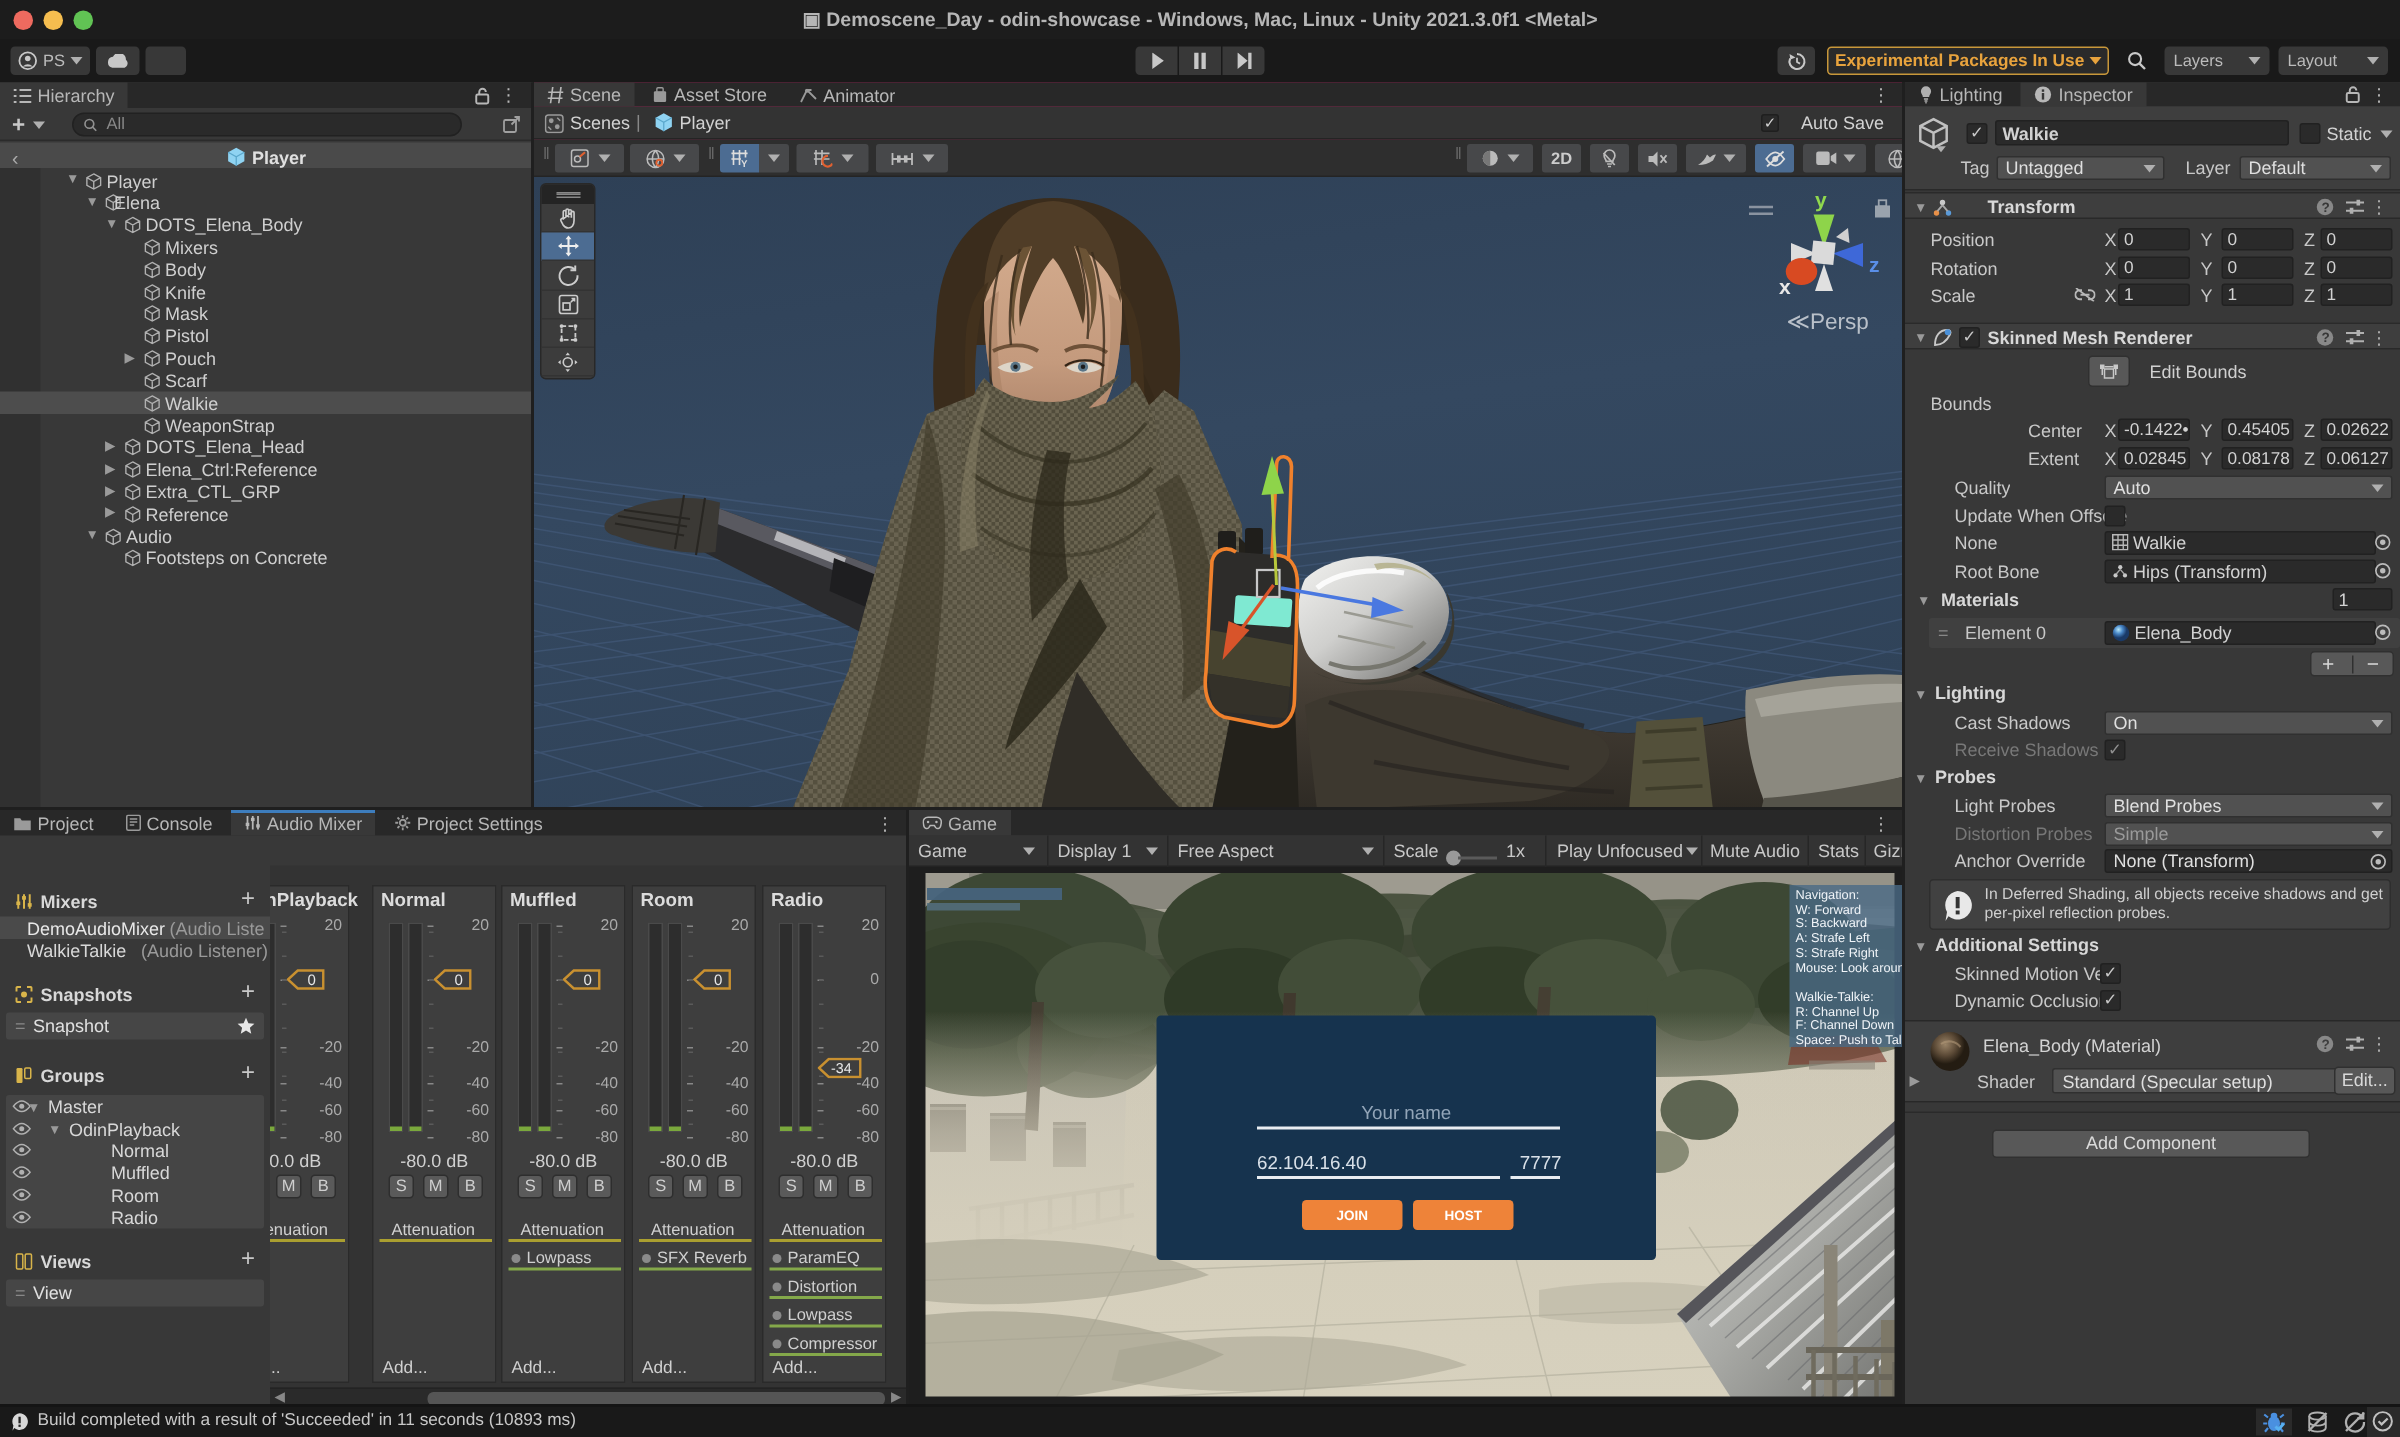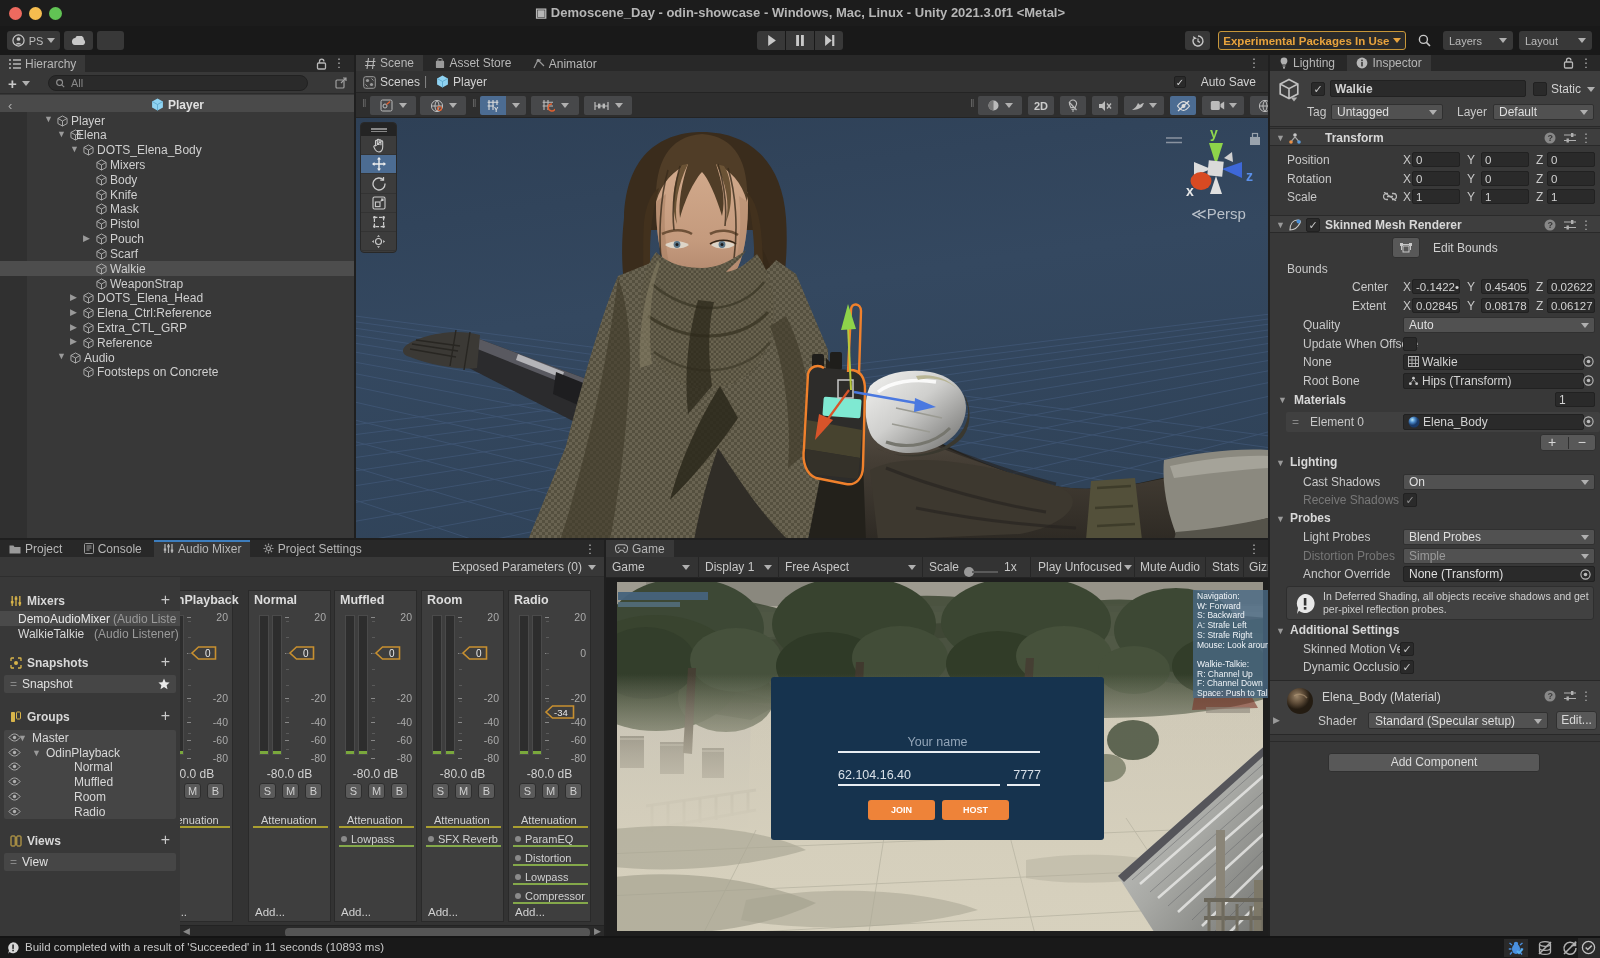--- a/index.html
+++ b/index.html
@@ -884,21 +884,21 @@
         <text x="3.6" y="9" font-size="9" fill="#3e3e3e" font-weight="bold">?</text>
       </svg>
  <svg class="abs" style="right:24px; top:10px;" width="12" height="10" viewBox="0 0 12 10">
         <path d="M0 2 h12 M0 7.5 h12" stroke="#b0b0b0" stroke-width="1.2"></path>
         <rect x="7" y="0" width="2.4" height="4" fill="#b0b0b0"></rect>
         <rect x="2.5" y="5.5" width="2.4" height="4" fill="#b0b0b0"></rect>
       </svg>
  <div class="abs" style="right:8px; top:8px; color:#b0b0b0;">⋮</div>
  <span class="abs tri9" style="left:3px; top:34px;">▶</span>
  <span class="abs" style="left:48px; top:33px; color:#c8c8c8;">Shader</span>
- <div class="abs drop" style="left:98px; top:31px; width:180px; height:17px; padding:1px 6px;">Standard (Specular setup)<span class="caret abs" style="right:5px; top:6px;"></span></div>
+ <div class="abs drop" style="left:98px; top:31px; width:208px; height:17px; padding:1px 6px;">Standard (Specular setup)<span class="caret abs" style="right:5px; top:6px;"></span></div>
  <div class="abs" style="left:286px; top:30px; width:41px; height:19px; background:#585858; border:1px solid #303030; border-radius:3px; text-align:center; line-height:17px; color:#d8d8d8;">Edit...</div>
 </div>
   <div class="abs" style="left:0; top:686px; width:330px; height:1px; background:#2a2a2a;"></div>
   <div class="abs" style="left:58px; top:698px; width:212px; height:19px; background:#585858; border:1px solid #303030; border-radius:3px; text-align:center; line-height:17px; color:#dadada;">Add Component</div>
 </div>
 
 <div id="audiomixer" class="abs" style="left:0; top:540px; width:604px; height:398px; background:#383838; font-size:12px; overflow:hidden;">
   <div class="tabbar" style="position:relative; height:17px;">
  <div class="tab" style="height:17px;"><svg width="12" height="10" viewBox="0 0 12 10">
           <path d="M0.5 9.5 V1.5 h4 l1 1.5 h6 v6.5 Z" fill="#9a9a9a"></path>
@@ -911,24 +911,20 @@
           <path d="M2 1 V10 M5.5 1 V10 M9 1 V10" stroke="#b7b7b7" stroke-width="1.2"></path>
           <rect x="0.8" y="5.5" width="2.4" height="2.2" fill="#b7b7b7"></rect>
           <rect x="4.3" y="2.2" width="2.4" height="2.2" fill="#b7b7b7"></rect>
           <rect x="7.8" y="6.5" width="2.4" height="2.2" fill="#b7b7b7"></rect>
         </svg>Audio Mixer</div>
  <div class="tab" style="height:17px;"><svg width="11" height="11" viewBox="0 0 11 11">
           <circle cx="5.5" cy="5.5" r="2" fill="none" stroke="#9a9a9a" stroke-width="1.2"></circle>
           <path d="M5.5 0.5 V2.4 M5.5 8.6 V10.5 M0.5 5.5 H2.4 M8.6 5.5 H10.5 M2 2 L3.3 3.3 M7.7 7.7 L9 9 M9 2 L7.7 3.3 M3.3 7.7 L2 9" stroke="#9a9a9a" stroke-width="1.2"></path>
         </svg>Project Settings</div>
  <div class="abs" style="right:8px; top:2px; color:#b7b7b7;">⋮</div>
-</div>
-  <div class="abs" style="left:0; top:17px; width:604px; height:20px; background:#383838; border-bottom:1px solid #2e2e2e;">
- <span class="abs" style="right:22px; top:3px; color:#c8c8c8;">Exposed Parameters (0)</span>
- <span class="caret abs" style="right:8px; top:8px;"></span>
 </div>
   <div class="abs" style="left:0; top:54px; width:180px; height:15px;">
  <div class="abs" style="left:10px; top:1px;"><svg width="12" height="12" viewBox="0 0 11 11">
           <path d="M2 1 V10 M5.5 1 V10 M9 1 V10" stroke="#d8b44a" stroke-width="1.2"></path>
           <rect x="0.8" y="5.5" width="2.4" height="2.2" fill="#d8b44a"></rect>
           <rect x="4.3" y="2.2" width="2.4" height="2.2" fill="#d8b44a"></rect>
           <rect x="7.8" y="6.5" width="2.4" height="2.2" fill="#d8b44a"></rect>
         </svg></div>
  <span class="abs" style="left:27px; top:0px; color:#d8d8d8; font-weight:bold;">Mixers</span>
  <span class="abs" style="right:10px; top:-3px; color:#c8c8c8; font-size:16px;">+</span>

